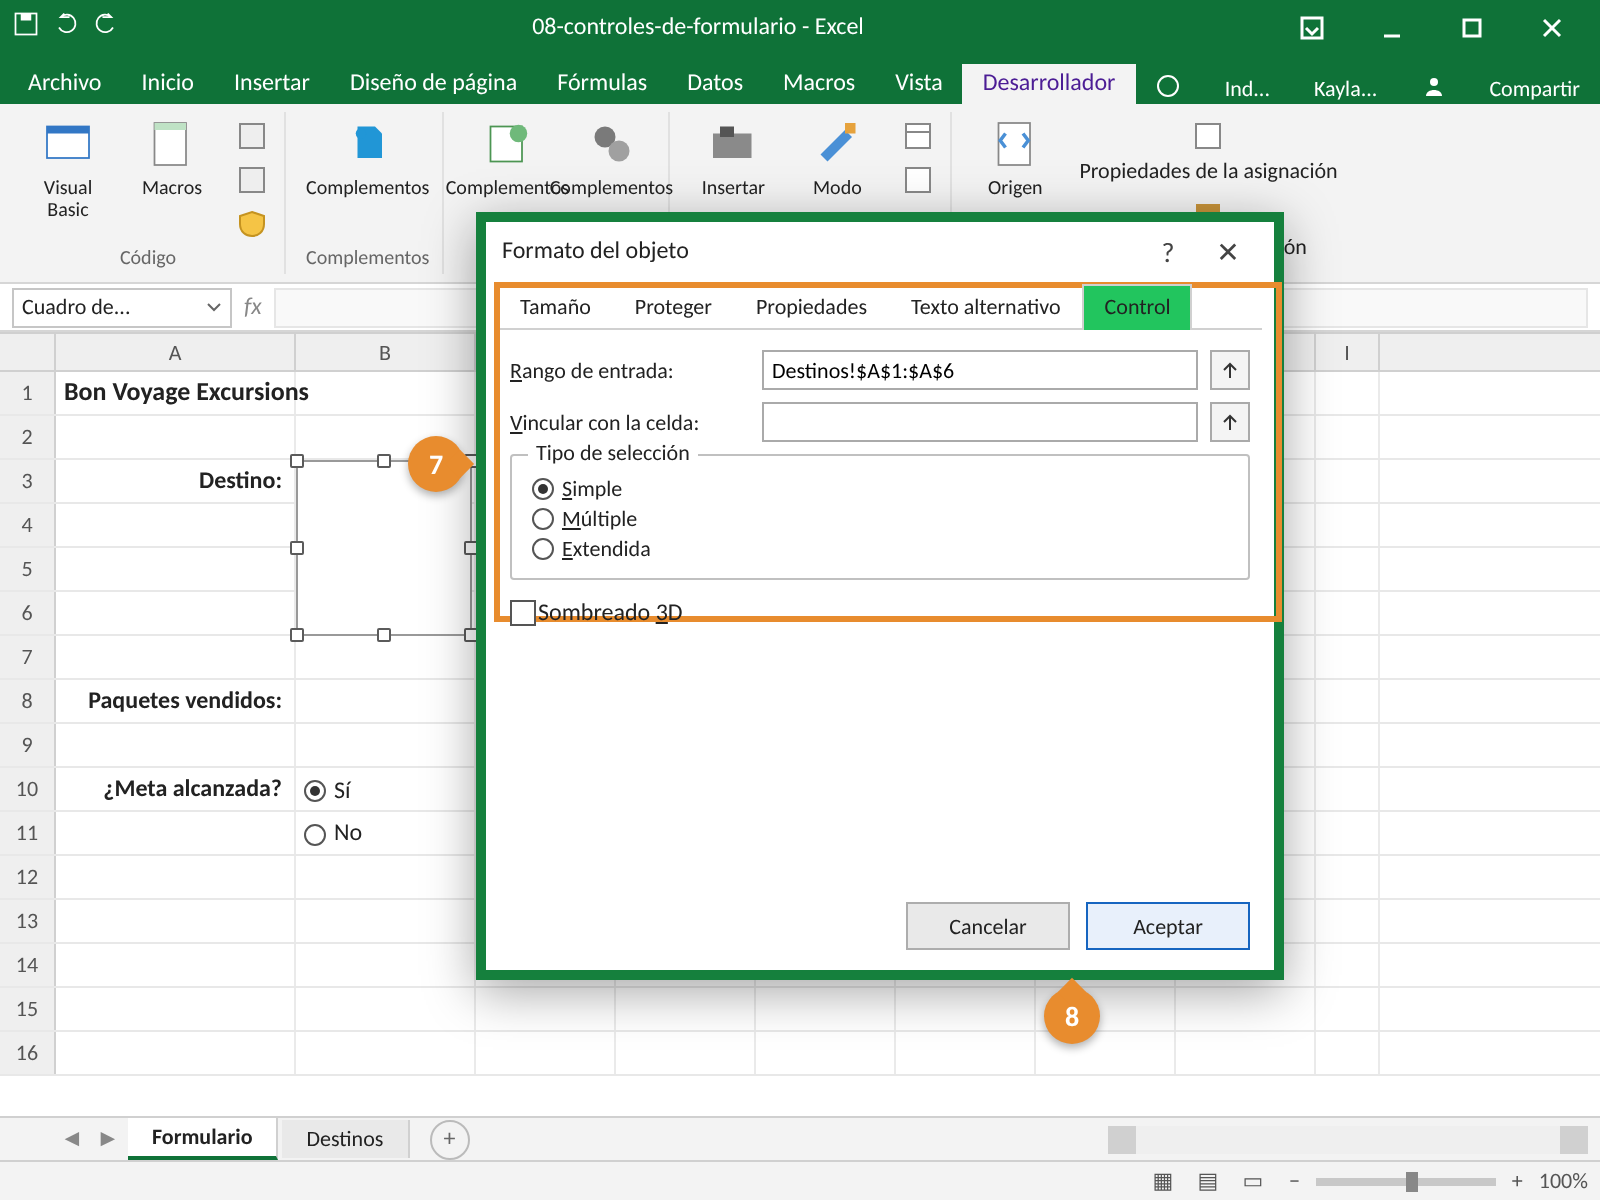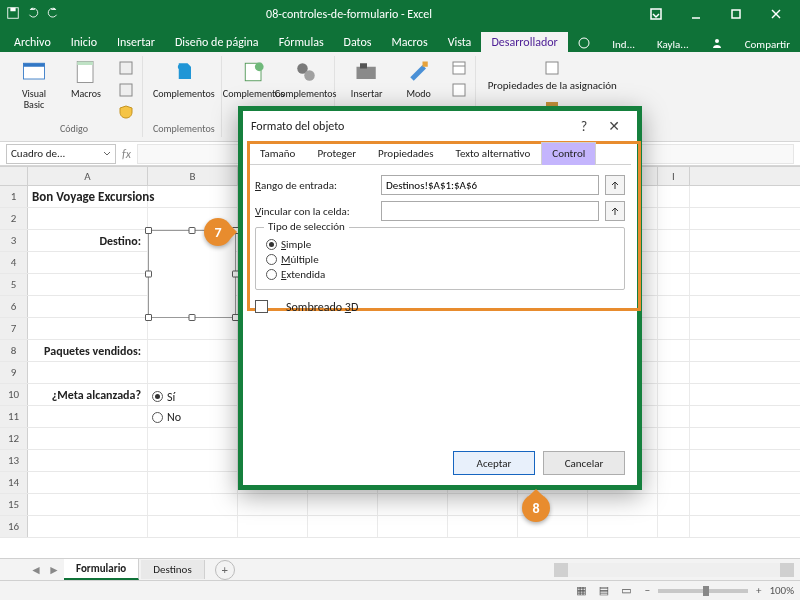--- a/index.html
+++ b/index.html
@@ -57,31 +57,31 @@
   .lstbox { position:absolute; left:148px; top:44px; width:88px; height:88px; border:1px solid #999; background:#fff; }
   .handle { position:absolute; width:7px; height:7px; border:1px solid #5b5b5b; background:#fff; border-radius:1px; }
   .h-tl{left:-4px;top:-4px;} .h-tr{right:-4px;top:-4px;} .h-bl{left:-4px;bottom:-4px;} .h-br{right:-4px;bottom:-4px;}
   .h-t{left:50%;top:-4px;transform:translateX(-50%);} .h-b{left:50%;bottom:-4px;transform:translateX(-50%);}
   .h-l{left:-4px;top:50%;transform:translateY(-50%);} .h-r{right:-4px;top:50%;transform:translateY(-50%);}
 
   
   .radio { display:inline-flex; align-items:center; gap:4px; }
   .radio .dot { width:11px; height:11px; border:1px solid #555; border-radius:50%; display:inline-flex; align-items:center; justify-content:center; }
   .radio.checked .dot::after { content:""; width:5px; height:5px; background:#333; border-radius:50%; }
-  .checkbox { display:inline-flex; align-items:flex-start; gap:18px; }
+  .checkbox { display:inline-flex; align-items:flex-start; gap:1px; }
   .checkbox .sq { width:13px; height:13px; border:1px solid #555; background:#fff; }
 
   
   .dialog { position:absolute; left:238px; top:106px; width:404px; height:384px; background:#fff; border:5px solid #15803d; box-shadow:0 6px 24px rgba(0,0,0,.35); z-index:50; }
   .dlg-title { height:30px; display:flex; align-items:center; padding:0 8px; font-size:12px; }
   .dlg-title .sp { flex:1; }
   .dlg-title .dctrl { width:30px; text-align:center; font-size:14px; color:#444; }
   .dlg-tabs { display:flex; border-bottom:1px solid #d0d0d0; background:#fff; margin:0 6px; height:24px; }
   .dlg-tabs .dtab { padding:4px 10px; font-size:11px; border:1px solid transparent; border-bottom:none; position:relative; top:1px; }
-  .dlg-tabs .dtab.active { border-color:#d0d0d0; background:#c4b5fd; }
+  .dlg-tabs .dtab.active { border-color:#d0d0d0; background:#22c55e; }
   .dlg-body { padding:10px 12px; position:relative; }
   .hl-box { position:absolute; border:3px solid #e88c2e; pointer-events:none; }
   .dlg-field { display:flex; align-items:center; gap:6px; margin-bottom:6px; }
   .dlg-field .flabel { width:120px; font-size:11px; }
   .dlg-field .flabel u { text-decoration:underline;}
   .dlg-field input { flex:1; height:20px; border:1px solid #aaa; padding:0 4px; font-size:11px; }
   .refbtn { width:20px; height:20px; border:1px solid #aaa; background:#f4f4f4; display:flex; align-items:center; justify-content:center; }
   .refbtn svg{width:10px;height:10px;}
   .groupbox { border:1px solid #c0c0c0; border-radius:2px; padding:8px 10px 6px; margin-top:4px; position:relative; }
   .groupbox .glegend { position:absolute; top:-8px; left:8px; background:#fff; padding:0 4px; font-size:11px; }
@@ -278,20 +278,27 @@
       <div class="rbtn sm">
             <svg viewBox="0 0 16 16">
               <rect x="2" y="3" width="12" height="10" fill="#fff" stroke="#888"></rect>
             </svg>
           </div>
     </div>
    </div>
   </div>
   <div class="rgroup" style="border-right:none">
    <div class="body">
+    <div class="rbtn">
+          <svg viewBox="0 0 32 32">
+            <rect x="6" y="4" width="18" height="24" fill="#fff" stroke="#888"></rect>
+            <path d="M10 10l-3 4 3 4M20 10l3 4-3 4" stroke="#4a90d6" fill="none" stroke-width="2"></path>
+          </svg>
+          <span>Origen</span>
+        </div>
     <div class="vcol" style="padding-top:2px">
       <div class="rbtn sm">
             <svg viewBox="0 0 16 16">
               <rect x="2" y="2" width="12" height="12" fill="#fff" stroke="#888"></rect>
             </svg>
             <span>Propiedades de la asignación</span>
           </div>
       <div class="rbtn sm">
             <svg viewBox="0 0 16 16">
               <rect x="2" y="4" width="12" height="8" fill="#c7933a"></rect>
@@ -590,22 +597,22 @@
           <span class="dot"></span>
           <span><u>E</u><span>xtendida</span></span>
         </div>
     </div>
     <div style="margin-top:10px" class="checkbox">
       <span class="sq"></span>
       <span><span>Sombreado </span><u>3</u><span>D</span></span>
     </div>
   </div>
   <div class="dlg-footer">
+    <div class="dbtn">Cancelar</div>
     <div class="dbtn primary">Aceptar</div>
-    <div class="dbtn">Cancelar</div>
   </div>
 </div>
 
 <div class="callout c7">7</div>
 <div class="callout c8">8</div>
 
 <div class="sheettabs">
   <span class="navbtn">◄</span>
   <span class="navbtn">►</span>
   <div class="stab active">Formulario</div>

